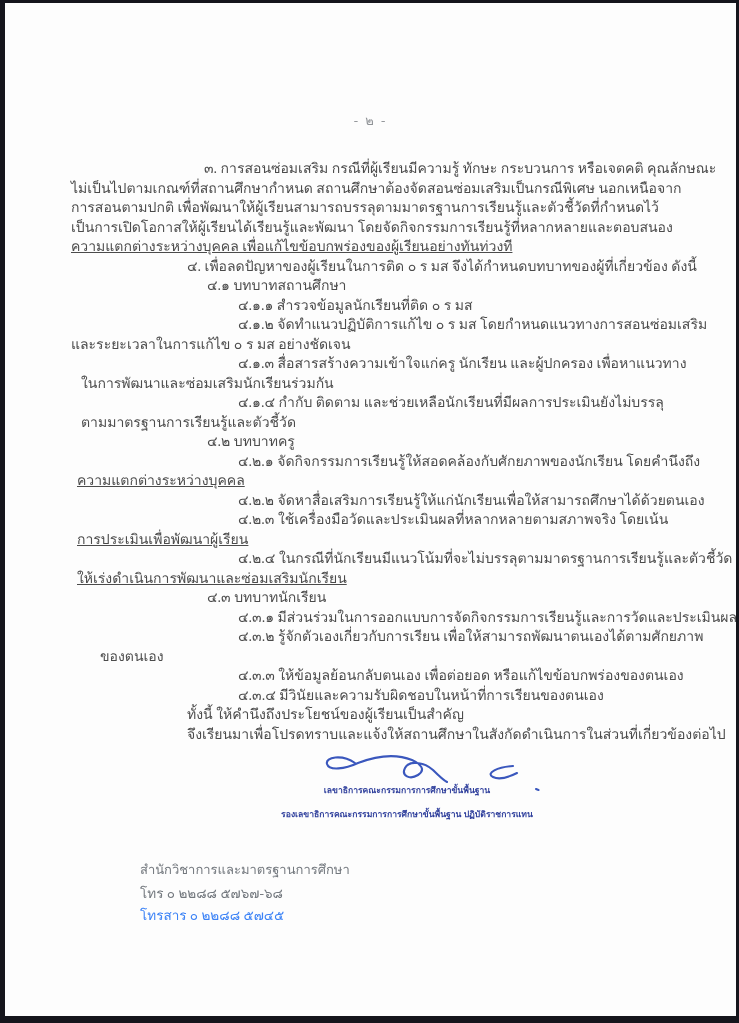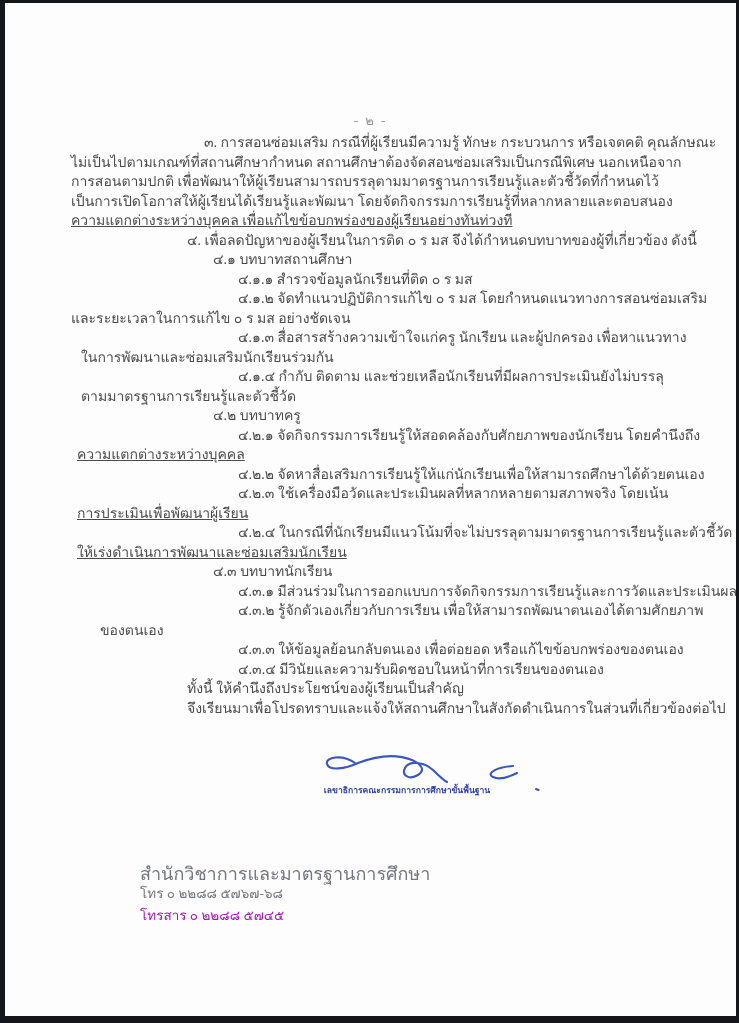--- a/index.html
+++ b/index.html
@@ -11,51 +11,51 @@
   .page{
     position:absolute;left:5px;top:3px;right:3px;bottom:7px;
     background:#fdfdfd;
   }
   .page-number{
     position:absolute;top:107px;left:0;right:0;text-align:center;
     font-size:13px;color:#8f9296;letter-spacing:2px;
   }
   .line{
     position:absolute;white-space:nowrap;
-    font-size:14px;line-height:18px;color:#4b4b4b;
+    font-size:14px;line-height:18px;color:#4b4b4b;margin-top:26px;
   }
   
   .ind-cont-a{left:66px;}   
   .ind-cont-b{left:76px;}   
   .ind-cont-c{left:72px;text-decoration:underline;}   
   .ind-cont-d{left:95px;}   
   .ind-p3{left:199px;}      
   .ind-p4{left:182px;}      
-  .ind-s1{left:208px;}      
+  .ind-s1{left:202px;}      
   .ind-s2{left:233px;}      
   .salutation{
     position:absolute;top:724px;left:247px;width:300px;text-align:center;
     font-size:14px;color:#55585c;white-space:nowrap;
   }
   .signature-wrap{position:absolute;left:295px;top:746px;width:265px;height:52px;}
   .signer-name{
     position:absolute;top:784px;left:242px;width:320px;text-align:center;
     font-size:14.5px;color:#2c3c9d;word-spacing:7px;white-space:nowrap;font-weight:bold;
   }
   .signer-title1{
     position:absolute;top:804px;left:242px;width:320px;text-align:center;
     font-size:8.6px;color:#2f3f9c;font-weight:bold;white-space:nowrap;
   }
   .signer-title2{
     position:absolute;top:780px;left:242px;width:320px;text-align:center;
     font-size:8.6px;color:#2f3f9c;font-weight:bold;white-space:nowrap;
   }
-  .footer-office{position:absolute;top:856px;left:135px;font-size:18px;color:#73787e;white-space:nowrap;}
+  .footer-office{position:absolute;top:856px;left:135px;font-size:13px;color:#73787e;white-space:nowrap;}
   .footer-phone{position:absolute;top:879px;left:135px;font-size:13.5px;color:#73787e;white-space:nowrap;}
-  .footer-fax{position:absolute;top:901px;left:135px;font-size:13.5px;color:#a21caf;white-space:nowrap;}
+  .footer-fax{position:absolute;top:901px;left:135px;font-size:13.5px;color:#3b82f6;white-space:nowrap;}
 </style>
 </head>
 <body>
 
 <div class="page">
 
   <div class="page-number">- ๒ -</div>
 
   <div id="doc-body">
       <div class="line ind-p3" style="top: 131px;">๓. การสอนซ่อมเสริม กรณีที่ผู้เรียนมีความรู้ ทักษะ กระบวนการ หรือเจตคติ คุณลักษณะ</div>
@@ -94,19 +94,20 @@
   <div class="signature-wrap">
     <svg width="265" height="52" viewBox="0 0 265 52" xmlns="http://www.w3.org/2000/svg">
       <g fill="none" stroke="#3a57bd" stroke-width="2.1" stroke-linecap="round" stroke-linejoin="round">
         <path d="M55,14 C42,5 25,8 27,15 C29,22 45,20 58,14 C84,4 102,7 112,11 C121,15 126,21 118,26 C110,31 101,27 105,19 C109,11 124,13 133,21 C138,26 143,31 147,33"></path>
         <path d="M213,17 C198,18 185,24 193,28 C199,31 209,28 217,24"></path>
         <path d="M236,40 l2.5,1"></path>
       </g>
     </svg>
   </div>
 
+  <div class="signer-title1">รองเลขาธิการคณะกรรมการการศึกษาขั้นพื้นฐาน ปฏิบัติราชการแทน</div>
   <div class="signer-title2">เลขาธิการคณะกรรมการการศึกษาขั้นพื้นฐาน</div>
 
   <div class="footer-office">สำนักวิชาการและมาตรฐานการศึกษา</div>
   <div class="footer-phone">โทร ๐ ๒๒๘๘ ๕๗๖๗-๖๘</div>
   <div class="footer-fax">โทรสาร ๐ ๒๒๘๘ ๕๗๔๕</div>
 
 </div>
 
 </body></html>

